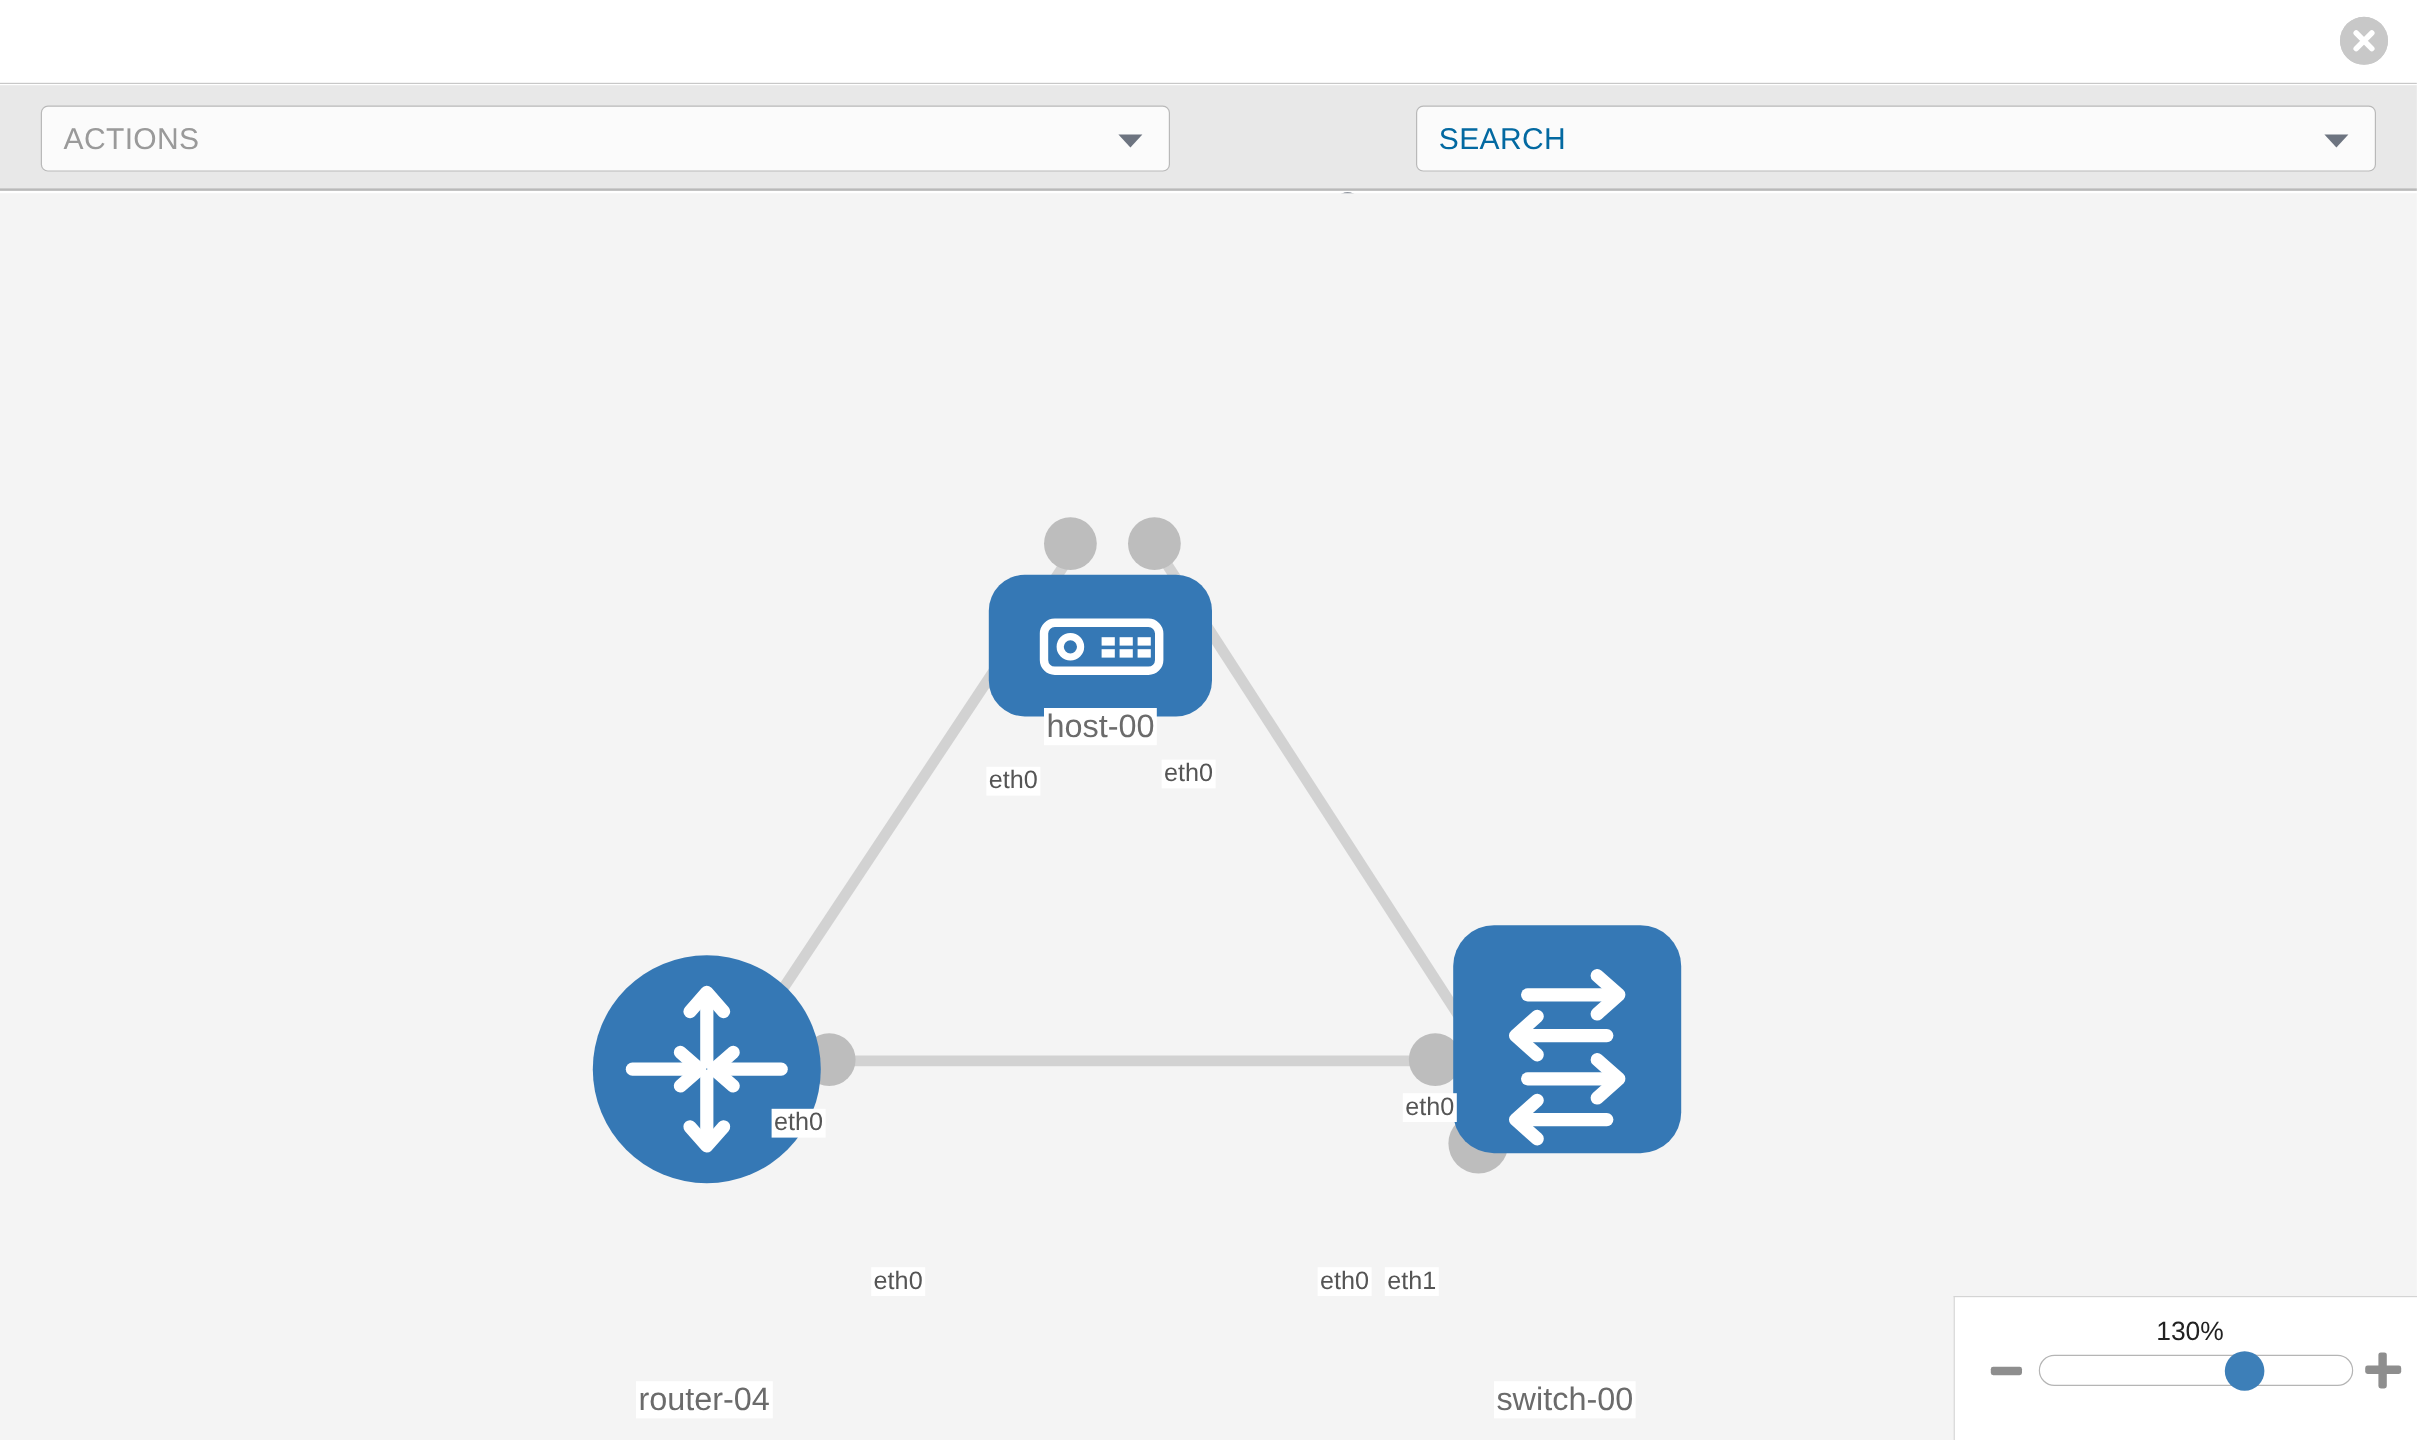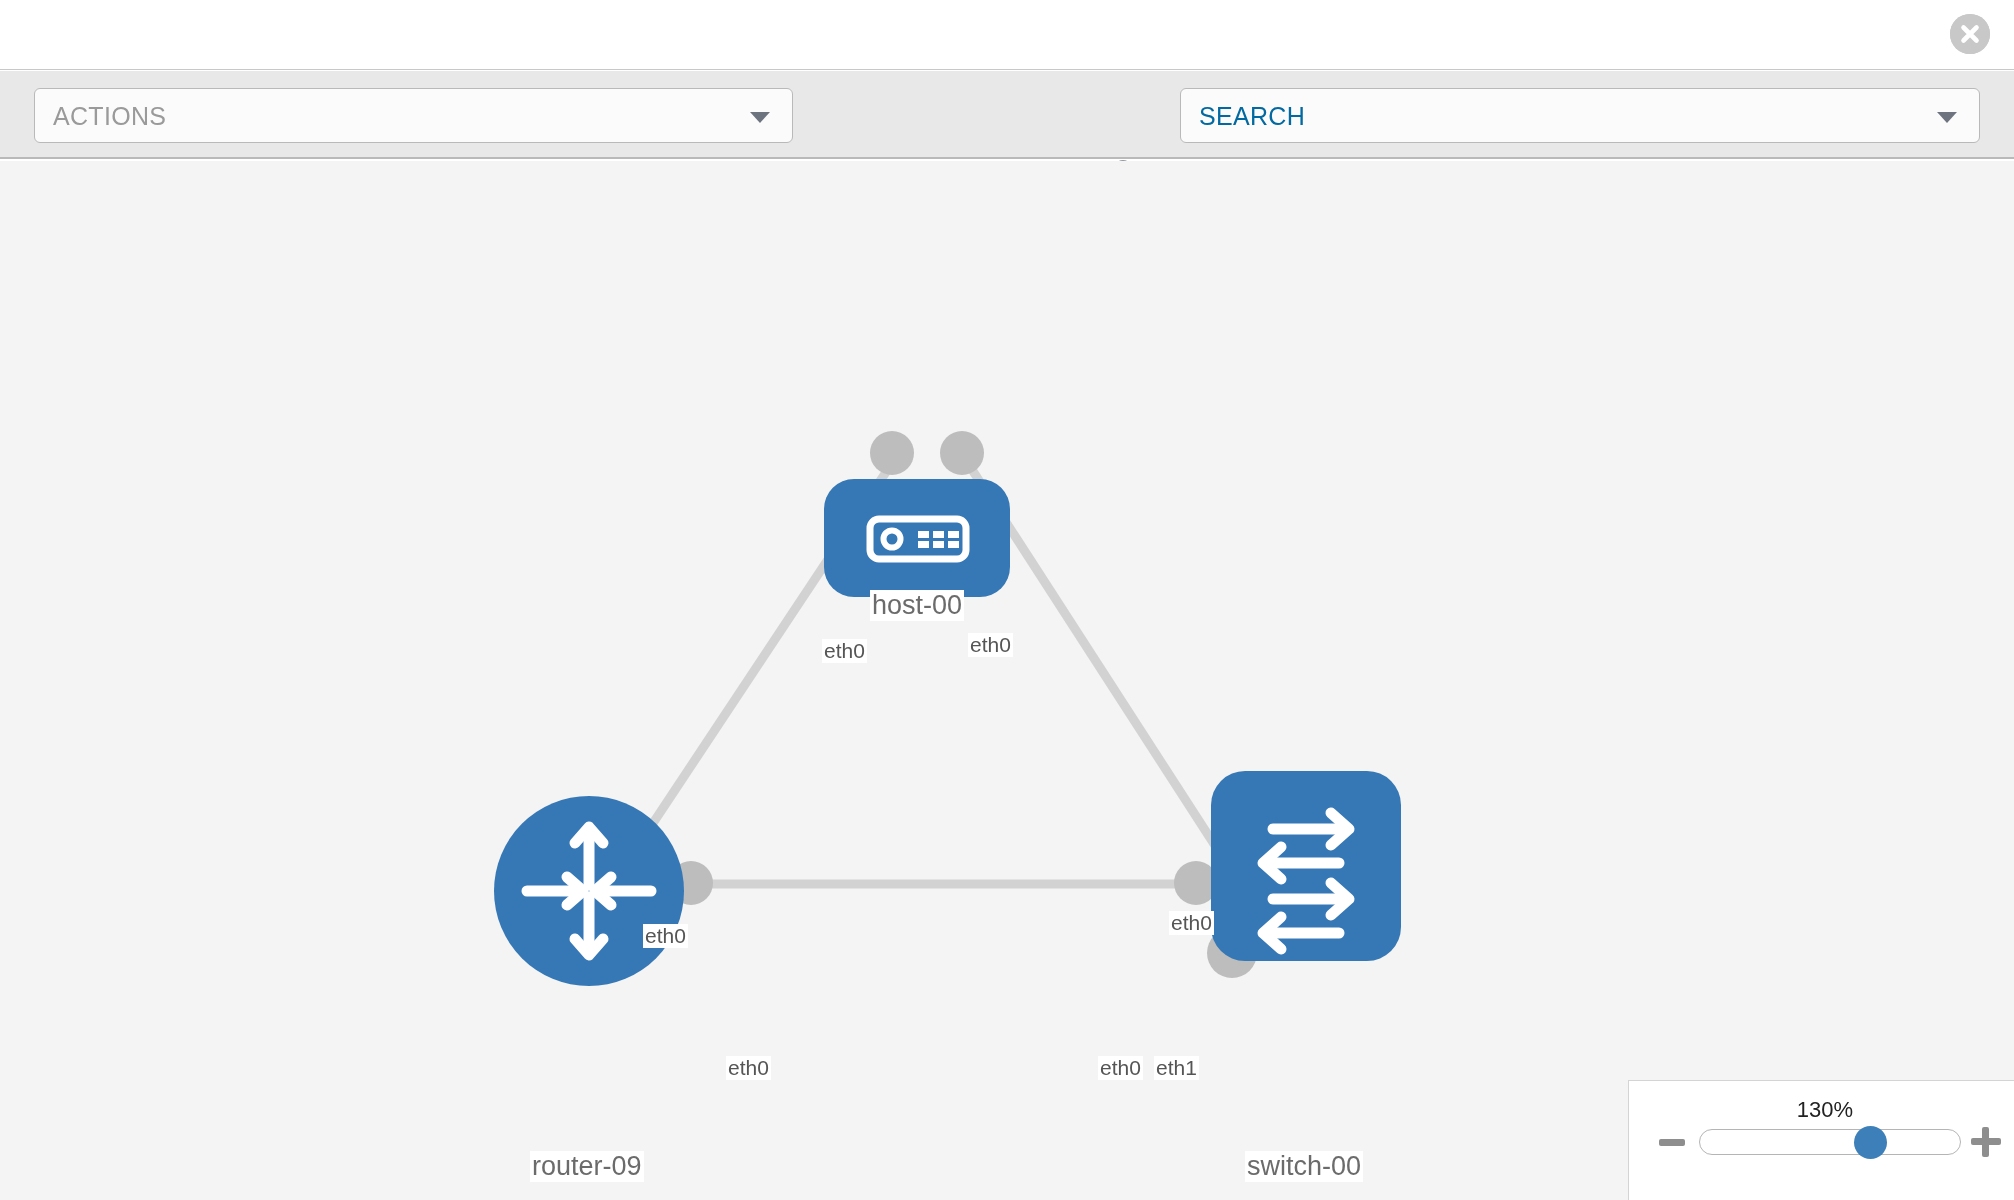--- a/index.html
+++ b/index.html
@@ -48,21 +48,21 @@
     left: 0; top: 71px;
     width: 2014px;
     height: 88px;
     background: #e8e8e8;
     border-bottom: 2px solid #b9b9b9;
   }
   .actions-select {
     position: absolute;
     left: 34px;
     top: 17px;
-    width: 759px;
+    width: 941px;
     height: 55px;
     background: #fbfbfb;
     border: 1px solid #b9b9b9;
     border-radius: 6px;
     cursor: pointer;
   }
   .actions-label {
     position: absolute;
     left: 18px;
     top: 13px;
@@ -327,21 +327,21 @@
         <path d="M62 128 L136 128"></path>
         <path d="M120 112 L138 128 L120 144"></path>
 
         <path d="M54 162 L128 162"></path>
         <path d="M70 146 L52 162 L70 178"></path>
       </g>
     </g>
   </svg>
 
   <div class="node-label" style="left:870px; top:429px;">host-00</div>
-  <div class="node-label" style="left:530px; top:990px;">router-09</div>
+  <div class="node-label" style="left:530px; top:990px;">router-04</div>
   <div class="node-label" style="left:1245px; top:990px;">switch-00</div>
 
   <div class="iface-label" style="left:822px; top:450px;">eth0</div>
   <div class="iface-label" style="left:968px; top:444px;">eth0</div>
   <div class="iface-label" style="left:643px; top:735px;">eth0</div>
   <div class="iface-label" style="left:1169px; top:722px;">eth0</div>
   <div class="iface-label" style="left:726px; top:867px;">eth0</div>
   <div class="iface-label" style="left:1098px; top:867px;">eth0</div>
   <div class="iface-label" style="left:1154px; top:867px;">eth1</div>
 </div>

